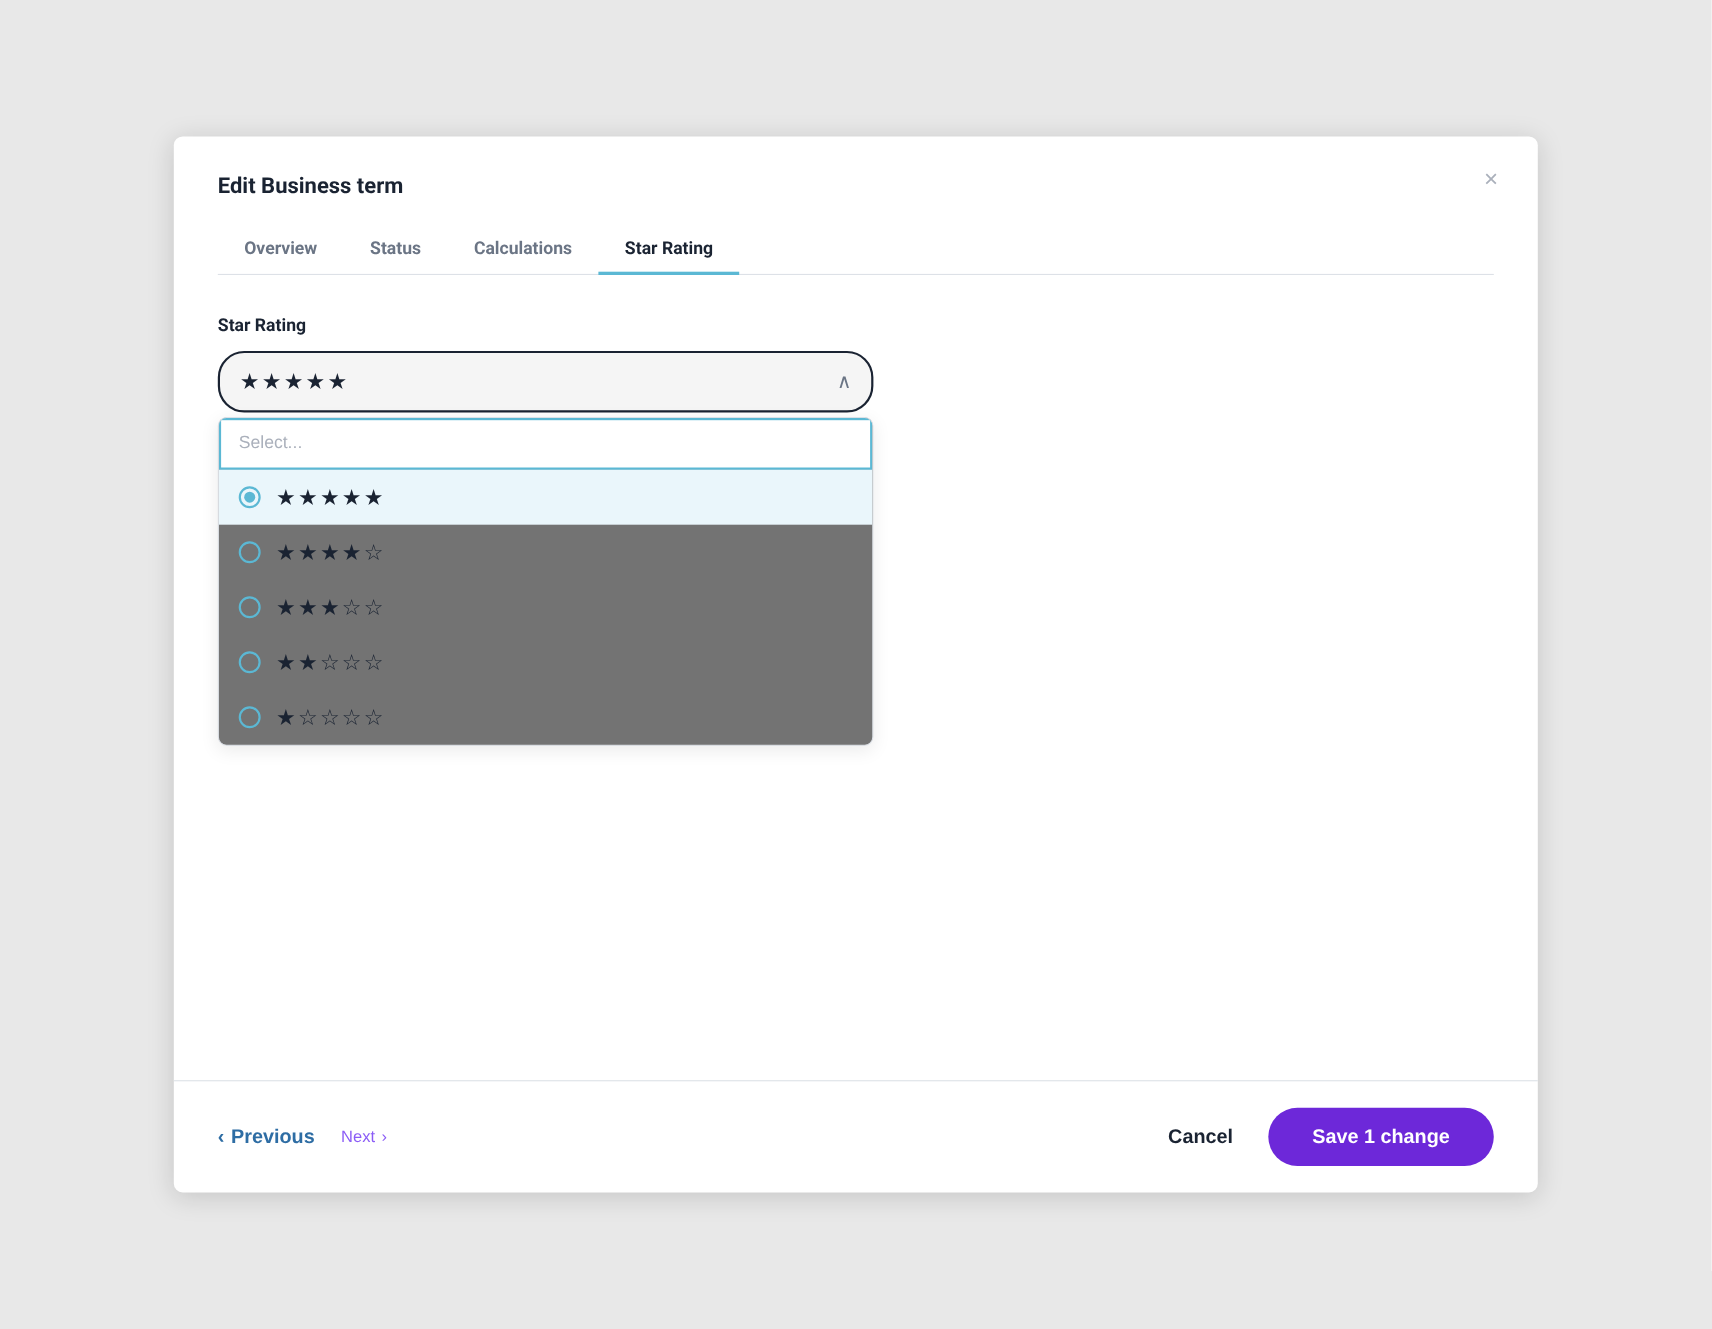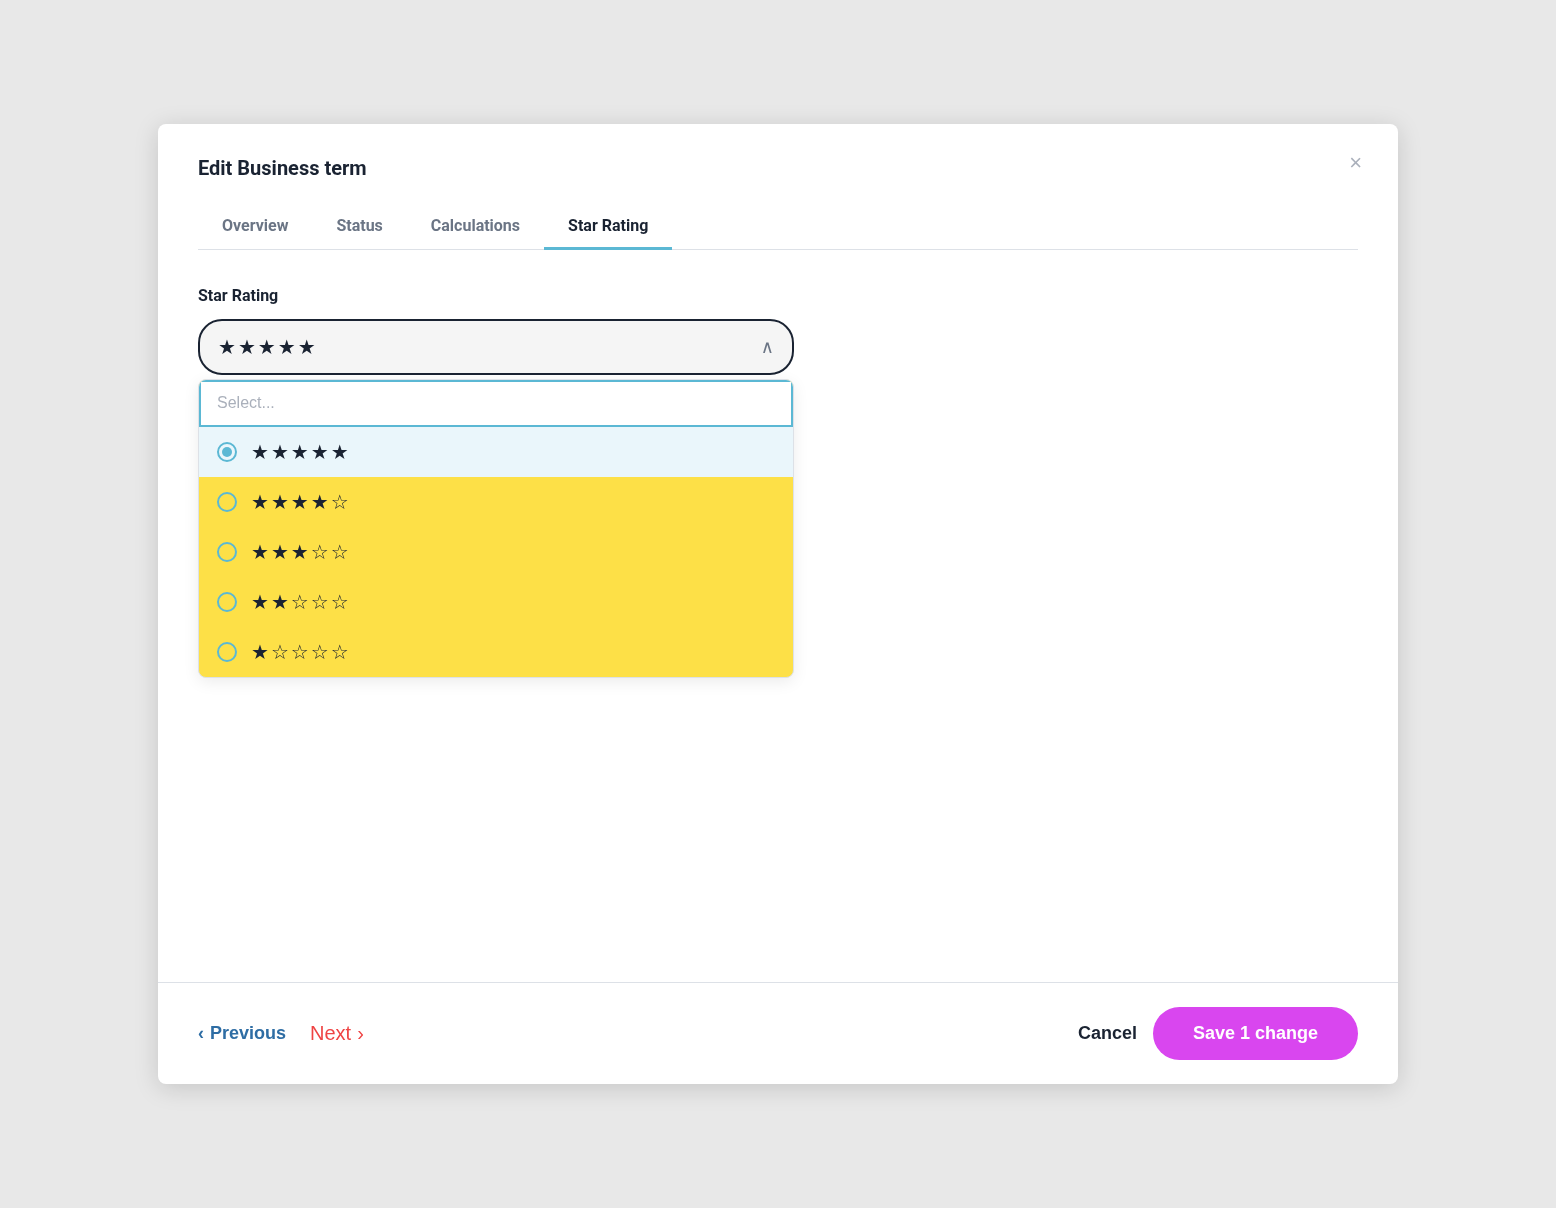--- a/index.html
+++ b/index.html
@@ -105,21 +105,21 @@
 
     .chevron-icon {
       font-size: 18px;
       color: #6b7585;
     }
 
     .dropdown-panel {
       width: 596px;
       border: 1.5px solid #dde1e7;
       border-radius: 8px;
-      background: #fde047;
+      background: #737373;
       margin-top: 4px;
       box-shadow: 0 4px 16px rgba(0,0,0,0.08);
       overflow: hidden;
     }
 
     .search-field {
       width: 100%;
       padding: 14px 18px;
       border: none;
       border-bottom: 1.5px solid #dde1e7;
@@ -197,45 +197,45 @@
       color: #2e6da4;
       display: flex;
       align-items: center;
       gap: 6px;
     }
 
     .next-btn {
       background: none;
       border: none;
       cursor: pointer;
-      font-size: 20px;
+      font-size: 15px;
       font-weight: 400;
-      color: #ef4444;
+      color: #8b5cf6;
       display: flex;
       align-items: center;
       gap: 6px;
     }
 
     .footer-right {
       display: flex;
       align-items: center;
-      gap: 16px;
+      gap: 32px;
     }
 
     .cancel-btn {
       background: none;
       border: none;
       cursor: pointer;
       font-size: 18px;
       font-weight: 600;
       color: #1a2332;
     }
 
     .save-btn {
-      background: #d946ef;
+      background: #6d28d9;
       border: none;
       border-radius: 28px;
       cursor: pointer;
       font-size: 18px;
       font-weight: 700;
       color: #ffffff;
       padding: 16px 40px;
     }
   </style>
 </head>

